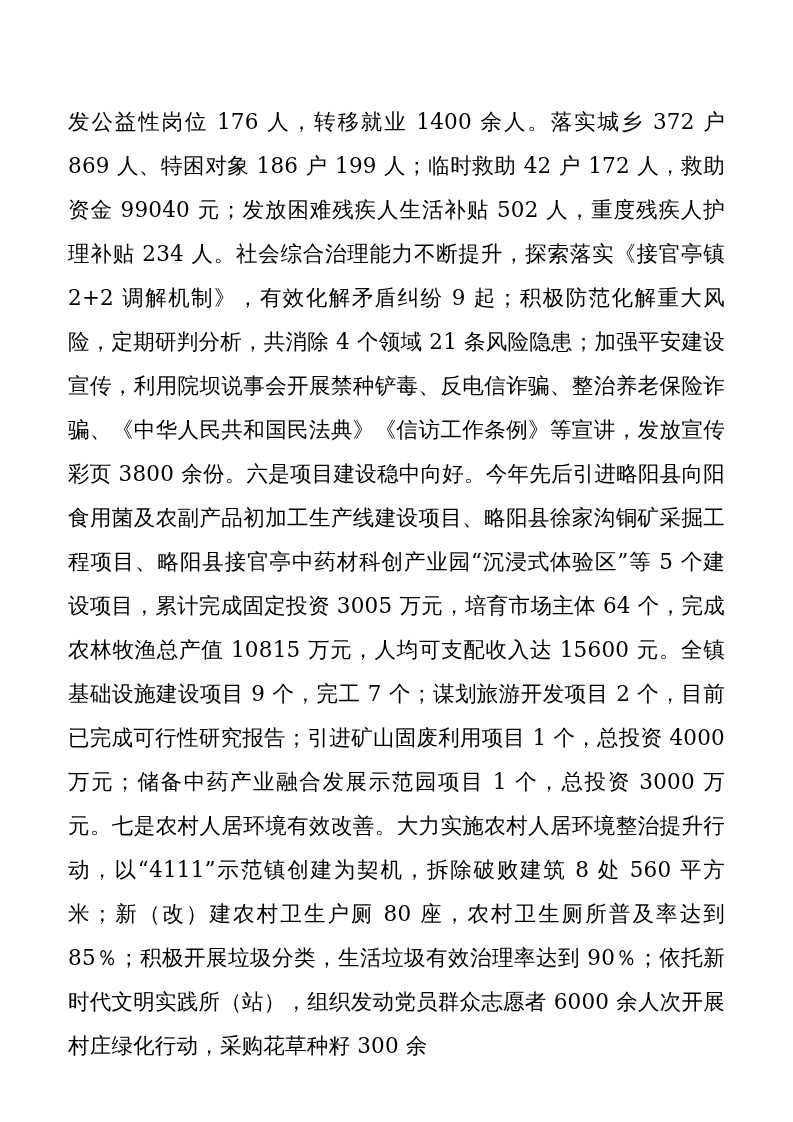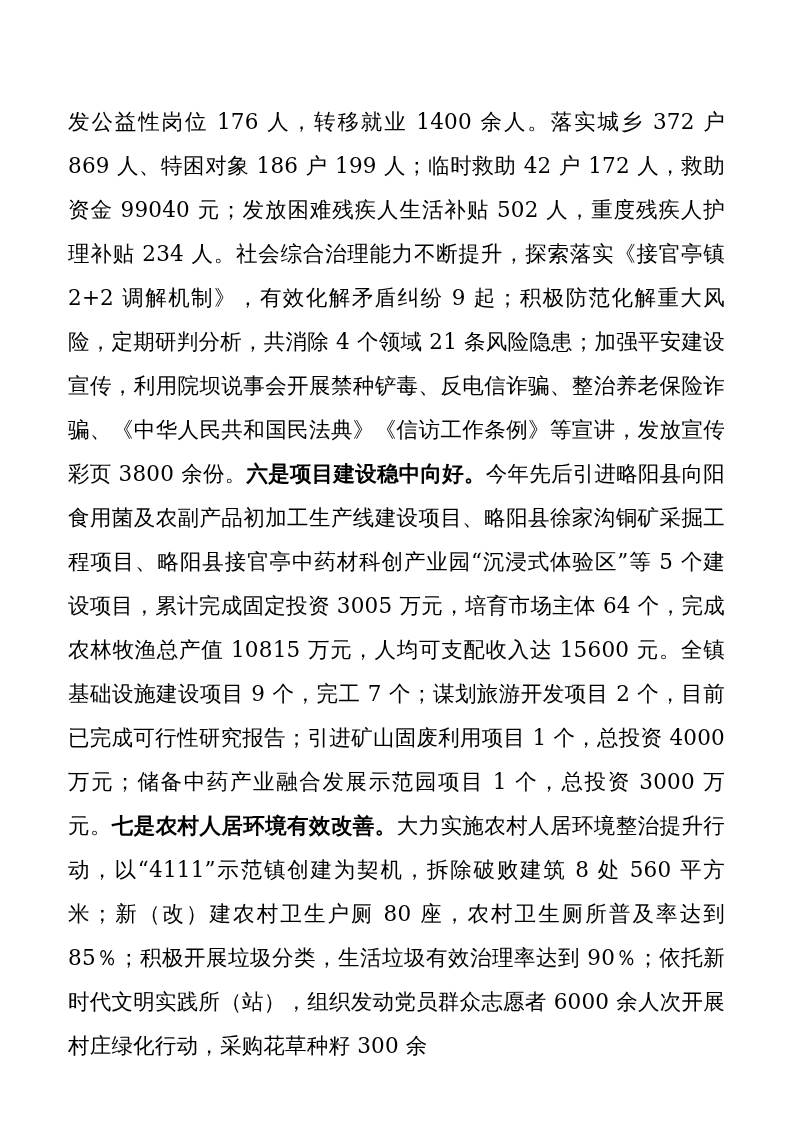--- a/index.html
+++ b/index.html
@@ -27,21 +27,21 @@
     line-height: 44px;
     text-align: justify;
     text-justify: inter-ideograph;
     letter-spacing: 0.2px;
   }
   .para {
     margin: 0;
     text-indent: 0;
   }
   .bold {
-    font-weight: bold;
+    font-weight: normal;
     margin-top: 32px;
   }
   
   .run {
     display: inline;
   }
 </style>
 </head>
 <body>
 

